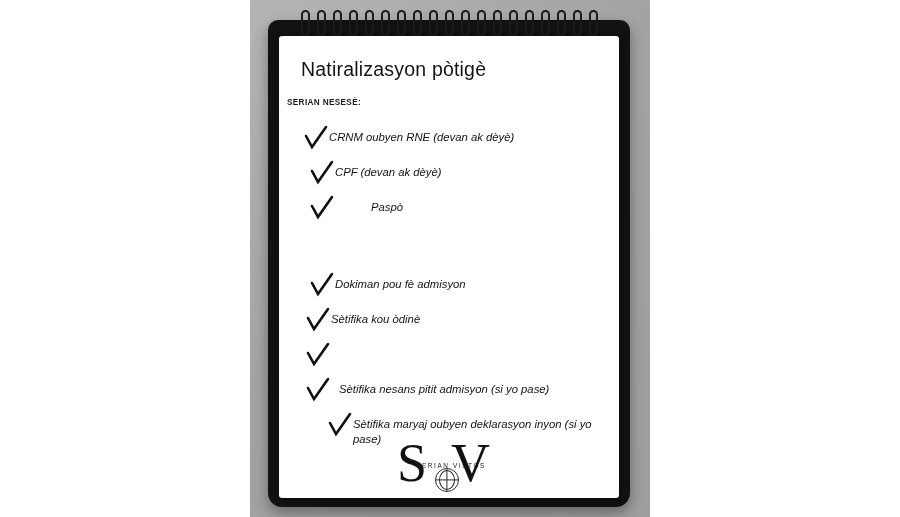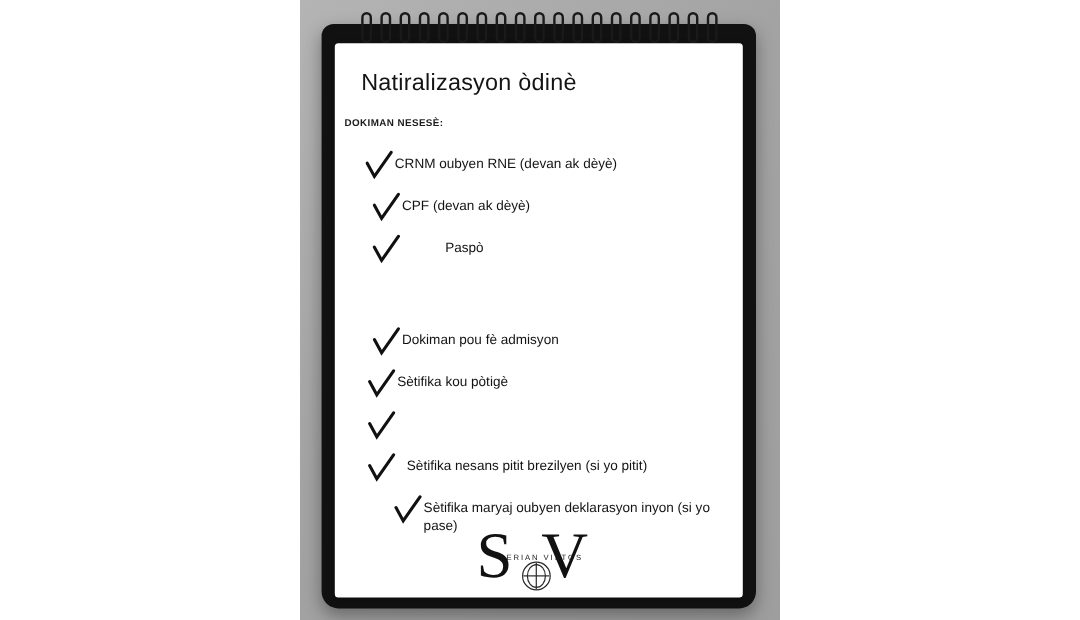--- a/index.html
+++ b/index.html
@@ -131,20 +131,21 @@
     margin-top: 1px;
   }
   .check svg { display: block; }
 
   .item-label {
     font-size: 11.3px;
     color: #131313;
     line-height: 15px;
     padding-top: 6px;
     max-width: 268px;
+    font-style: italic;
   }
 
   
   .item.i0 { padding-left: 16px; }
   .item.i1 { padding-left: 22px; text-align: center; }
   .item.i2 { padding-left: 22px; gap: 36px; }
   .item.i3 { padding-left: 22px; margin-top: 42px; }
   .item.i4 { padding-left: 18px; }
   .item.i5 { padding-left: 18px; }
   .item.i6 { padding-left: 18px; }
@@ -257,22 +258,22 @@
     <div class="ring"></div>
     <div class="ring"></div>
     <div class="ring"></div>
     <div class="ring"></div>
     <div class="ring"></div>
     <div class="ring"></div>
   </div>
 
   <div class="page">
 
-    <div class="title">Natiralizasyon òdinè</div>
-    <div class="subtitle">DOKIMAN NESESÈ:</div>
+    <div class="title">Natiralizasyon pòtigè</div>
+    <div class="subtitle">SERIAN NESESÈ:</div>
 
     <div class="list">
 
       <div class="item i0">
         <span class="check">
           <svg width="26" height="26" viewBox="0 0 26 26">
               <path d="M3 11 L9 22 L23 2" fill="none" stroke="#111" stroke-width="2.6" stroke-linecap="round"></path>
             </svg>
         </span>
         <span class="item-label">CRNM oubyen RNE (devan ak dèyè)</span>
@@ -304,38 +305,38 @@
         </span>
         <span class="item-label">Dokiman pou fè admisyon</span>
       </div>
 
       <div class="item i4">
         <span class="check">
           <svg width="26" height="26" viewBox="0 0 26 26">
               <path d="M3 11 L9 22 L23 2" fill="none" stroke="#111" stroke-width="2.6" stroke-linecap="round"></path>
             </svg>
         </span>
-        <span class="item-label">Sètifika kou pòtigè</span>
+        <span class="item-label">Sètifika kou òdinè</span>
       </div>
 
       <div class="item i5">
         <span class="check">
           <svg width="26" height="26" viewBox="0 0 26 26">
               <path d="M3 11 L9 22 L23 2" fill="none" stroke="#111" stroke-width="2.6" stroke-linecap="round"></path>
             </svg>
         </span>
       </div>
 
       <div class="item i6">
         <span class="check">
           <svg width="26" height="26" viewBox="0 0 26 26">
               <path d="M3 11 L9 22 L23 2" fill="none" stroke="#111" stroke-width="2.6" stroke-linecap="round"></path>
             </svg>
         </span>
-        <span class="item-label">Sètifika nesans pitit brezilyen (si yo pitit)</span>
+        <span class="item-label">Sètifika nesans pitit admisyon (si yo pase)</span>
       </div>
 
       <div class="item i7">
         <span class="check">
           <svg width="26" height="26" viewBox="0 0 26 26">
               <path d="M3 11 L9 22 L23 2" fill="none" stroke="#111" stroke-width="2.6" stroke-linecap="round"></path>
             </svg>
         </span>
         <span class="item-label">Sètifika maryaj oubyen deklarasyon inyon (si yo pase)</span>
       </div>

